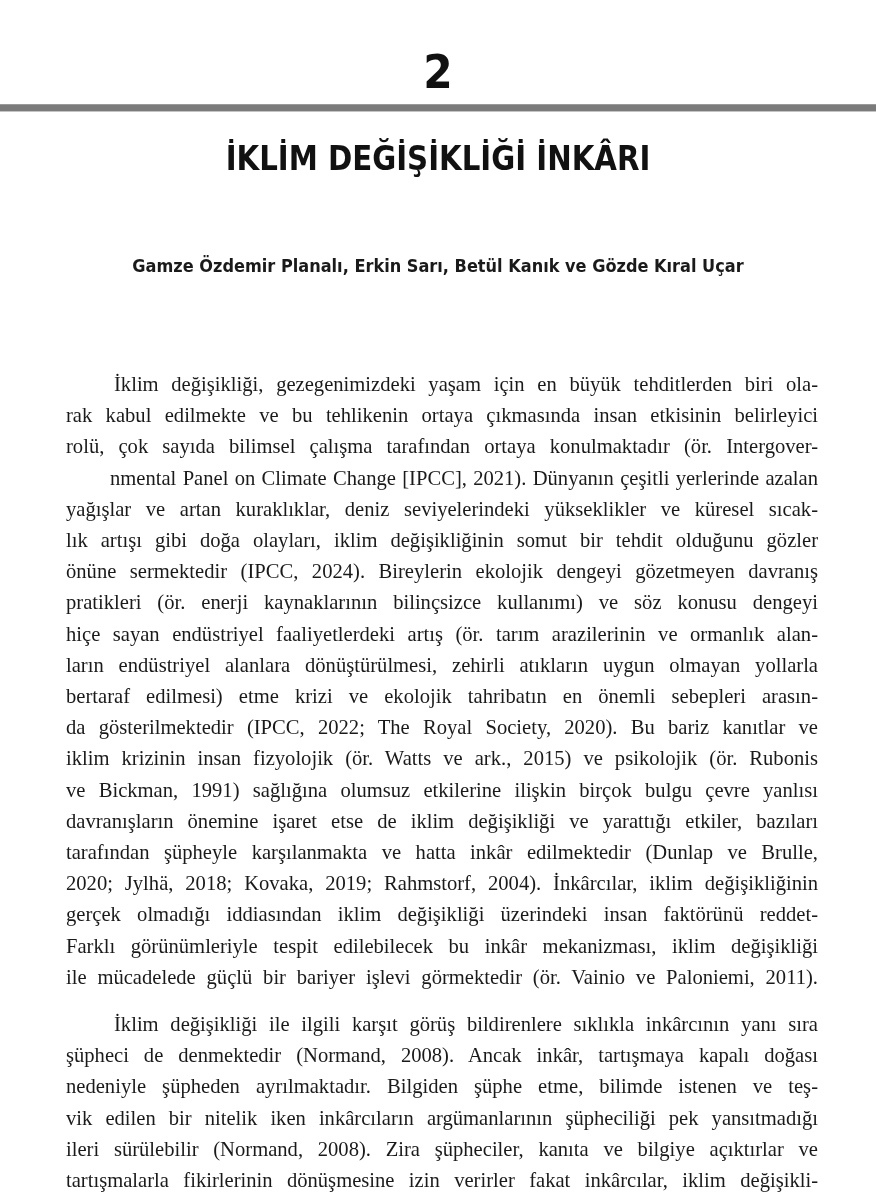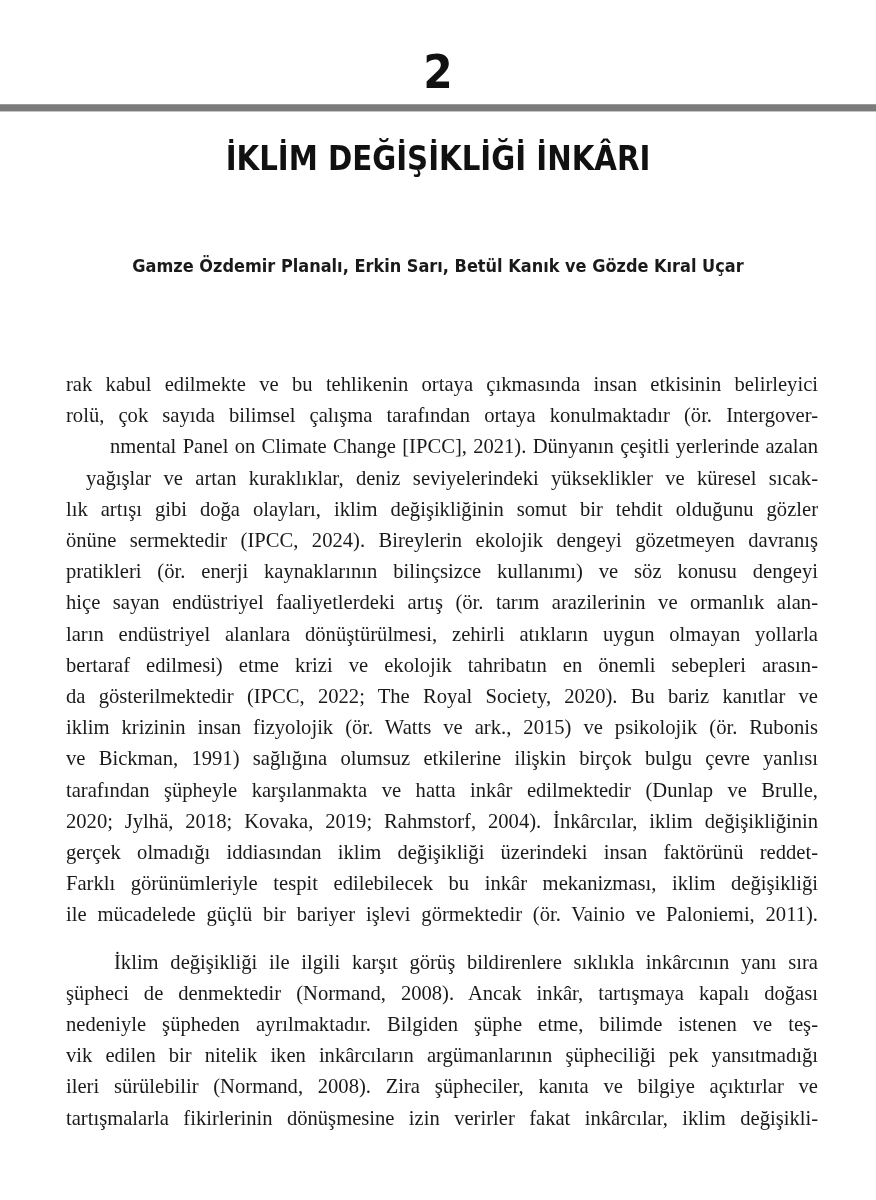--- a/index.html
+++ b/index.html
@@ -35,33 +35,35 @@
 </head>
 <body>
 
 <div class="chapter-number">2</div>
 <div class="rule"></div>
 <div class="chapter-title">İKLİM DEĞİŞİKLİĞİ İNKÂRI</div>
 <div class="authors">Gamze Özdemir Planalı, Erkin Sarı, Betül Kanık ve Gözde Kıral Uçar</div>
 
 <div class="body-text">
   <p>
+    <span class="line" style="text-indent:48px;">İklim değişikliği, gezegenimizdeki yaşam için en büyük tehditlerden biri ola-</span>
     <span class="line" style="text-indent:0;">rak kabul edilmekte ve bu tehlikenin ortaya çıkmasında insan etkisinin belirleyici</span>
     <span class="line" style="text-indent:0;">rolü, çok sayıda bilimsel çalışma tarafından ortaya konulmaktadır (ör. Intergover-</span>
     <span class="line" style="text-indent:0;margin-left:44px;">nmental Panel on Climate Change [IPCC], 2021). Dünyanın çeşitli yerlerinde azalan</span>
-    <span class="line" style="text-indent:0;margin-left:20px;">yağışlar ve artan kuraklıklar, deniz seviyelerindeki yükseklikler ve küresel sıcak-</span>
+    <span class="line" style="text-indent:0;">yağışlar ve artan kuraklıklar, deniz seviyelerindeki yükseklikler ve küresel sıcak-</span>
     <span class="line" style="text-indent:0;">lık artışı gibi doğa olayları, iklim değişikliğinin somut bir tehdit olduğunu gözler</span>
     <span class="line" style="text-indent:0;">önüne sermektedir (IPCC, 2024). Bireylerin ekolojik dengeyi gözetmeyen davranış</span>
     <span class="line" style="text-indent:0;">pratikleri (ör. enerji kaynaklarının bilinçsizce kullanımı) ve söz konusu dengeyi</span>
     <span class="line" style="text-indent:0;">hiçe sayan endüstriyel faaliyetlerdeki artış (ör. tarım arazilerinin ve ormanlık alan-</span>
     <span class="line" style="text-indent:0;">ların endüstriyel alanlara dönüştürülmesi, zehirli atıkların uygun olmayan yollarla</span>
     <span class="line" style="text-indent:0;">bertaraf edilmesi) etme krizi ve ekolojik tahribatın en önemli sebepleri arasın-</span>
     <span class="line" style="text-indent:0;">da gösterilmektedir (IPCC, 2022; The Royal Society, 2020). Bu bariz kanıtlar ve</span>
     <span class="line" style="text-indent:0;">iklim krizinin insan fizyolojik (ör. Watts ve ark., 2015) ve psikolojik (ör. Rubonis</span>
     <span class="line" style="text-indent:0;">ve Bickman, 1991) sağlığına olumsuz etkilerine ilişkin birçok bulgu çevre yanlısı</span>
+    <span class="line" style="text-indent:0;">davranışların önemine işaret etse de iklim değişikliği ve yarattığı etkiler, bazıları</span>
     <span class="line" style="text-indent:0;">tarafından şüpheyle karşılanmakta ve hatta inkâr edilmektedir (Dunlap ve Brulle,</span>
     <span class="line" style="text-indent:0;">2020; Jylhä, 2018; Kovaka, 2019; Rahmstorf, 2004). İnkârcılar, iklim değişikliğinin</span>
     <span class="line" style="text-indent:0;">gerçek olmadığı iddiasından iklim değişikliği üzerindeki insan faktörünü reddet-</span>
     <span class="line" style="text-indent:0;">Farklı görünümleriyle tespit edilebilecek bu inkâr mekanizması, iklim değişikliği</span>
     <span class="line" style="text-indent:0;">ile mücadelede güçlü bir bariyer işlevi görmektedir (ör. Vainio ve Paloniemi, 2011).</span>
   </p>
   <p>
     <span class="line" style="text-indent:48px;">İklim değişikliği ile ilgili karşıt görüş bildirenlere sıklıkla inkârcının yanı sıra</span>
     <span class="line" style="text-indent:0;">şüpheci de denmektedir (Normand, 2008). Ancak inkâr, tartışmaya kapalı doğası</span>
     <span class="line" style="text-indent:0;">nedeniyle şüpheden ayrılmaktadır. Bilgiden şüphe etme, bilimde istenen ve teş-</span>

